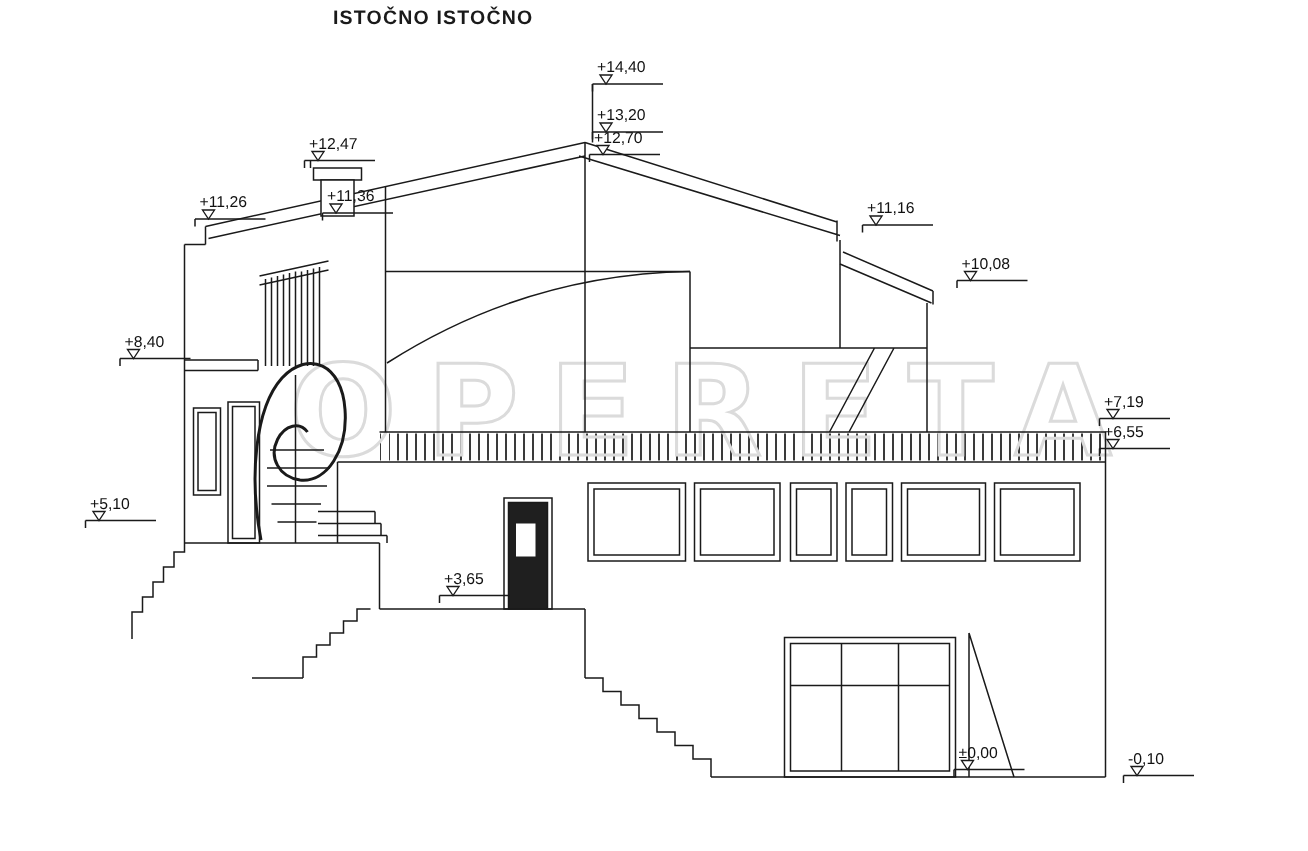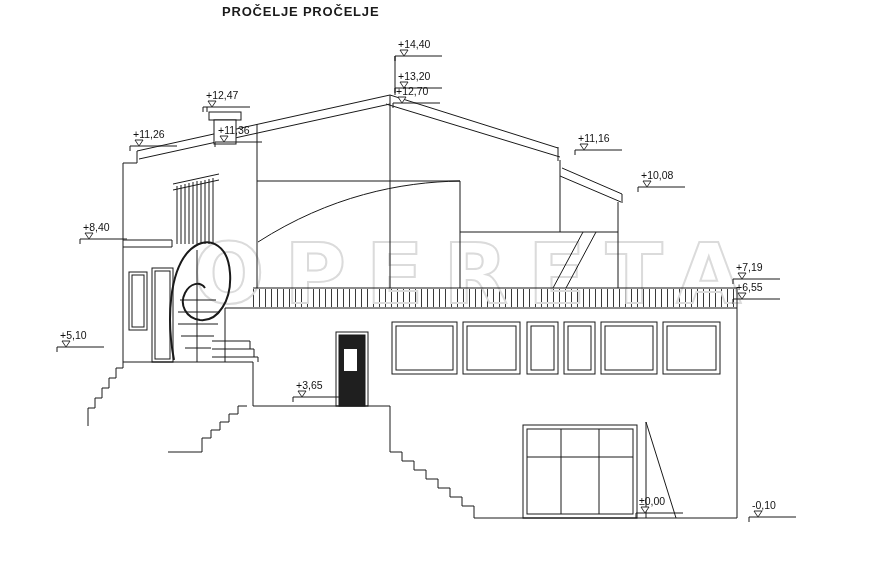--- a/index.html
+++ b/index.html
@@ -20,21 +20,21 @@
   .frame{fill:none;stroke:#1a1a1a;stroke-width:1;}
   .mask{fill:#ffffff;stroke:#1a1a1a;stroke-width:1;}
   .dark{fill:#1f1f1f;stroke:#1a1a1a;stroke-width:1;}
   .pane{fill:#ffffff;stroke:none;}
 </style>
 </head>
 <body>
 
 <div class="canvas">
 
-  <div class="title">PROČELJE PROČELJE</div>
+  <div class="title">ISTOČNO ISTOČNO</div>
 
   <div class="band"></div>
 
   <svg class="draw" width="872" height="567" viewBox="0 0 872 567">
 
     <text class="wm" x="193" y="303">OPERETA</text>
 
     <g>
       <path class="ln" d="
         M390 95 L558 148 M386 104 L560 157 M558 147 V161

